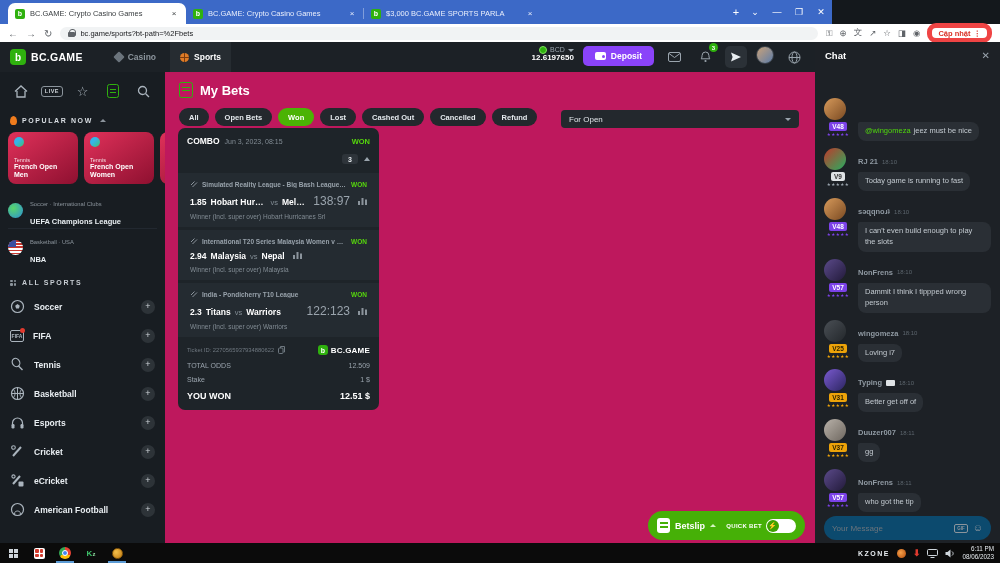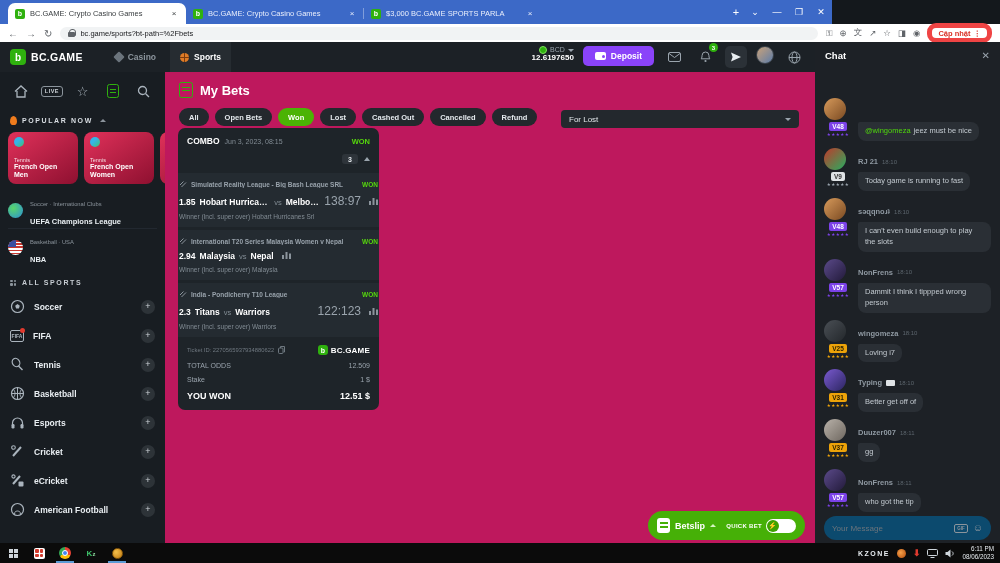--- a/index.html
+++ b/index.html
@@ -106,21 +106,21 @@
 
   .betcard { position:absolute; left:13px; top:56px; width:201px; background:#1e2429; border-radius:7px; overflow:hidden; }
   .bc-head { padding:8px 9px 6px; }
   .bc-row1 { display:flex; align-items:center; gap:5px; }
   .bc-type { color:#fff; font-size:8.5px; font-weight:bold; }
   .bc-date { color:#828c94; font-size:7px; }
   .won-txt { margin-left:auto; color:#56d60d; font-size:7.5px; font-weight:bold; }
   .bc-row2 { display:flex; justify-content:flex-end; align-items:center; gap:6px; margin-top:8px; }
   .cntbadge { background:#2e343a; color:#e4e9ed; font-size:7px; font-weight:bold; border-radius:3px; padding:1.5px 6px; }
   .collapse-caret { width:0; height:0; border-left:3.5px solid transparent; border-right:3.5px solid transparent; border-bottom:4px solid #9aa4ad; }
-  .leg { background:#242b31; margin-top:3px; padding:7px 1px; }
+  .leg { background:#242b31; margin-top:3px; padding:7px 12px; }
   .leg-top { display:flex; align-items:center; gap:4px; }
   .league { flex:1; min-width:0; color:#98a2ab; font-size:6.5px; font-weight:bold; white-space:nowrap; overflow:hidden; text-overflow:ellipsis; }
   .legwon { color:#56d60d; font-size:6.5px; font-weight:bold; flex:none; }
   .leg-mid { display:flex; align-items:baseline; gap:4px; margin-top:6px; }
   .odds { color:#fff; font-size:8.5px; }
   .team { color:#fff; font-size:8.5px; white-space:nowrap; overflow:hidden; text-overflow:ellipsis; }
   .team.away { flex:0 1 auto; min-width:0; }
   .vs { color:#828c94; font-size:7.5px; }
   .score { margin-left:auto; color:#9aa4ad; font-size:12px; flex:none; }
   .score + svg { flex:none; }
@@ -468,21 +468,21 @@
 
           <button class="pill">Lost</button>
 
           <button class="pill">Cashed Out</button>
 
           <button class="pill">Cancelled</button>
 
           <button class="pill">Refund</button>
         </div>
       <div class="period">
-        <span>For Lost</span>
+        <span>For Open</span>
         <span class="carum"></span>
       </div>
 
       <div class="betcard">
         <div class="bc-head">
           <div class="bc-row1">
             <span class="bc-type">COMBO</span>
             <span class="bc-date">Jun 3, 2023, 08:15</span>
             <span class="won-txt">WON</span>
           </div>

